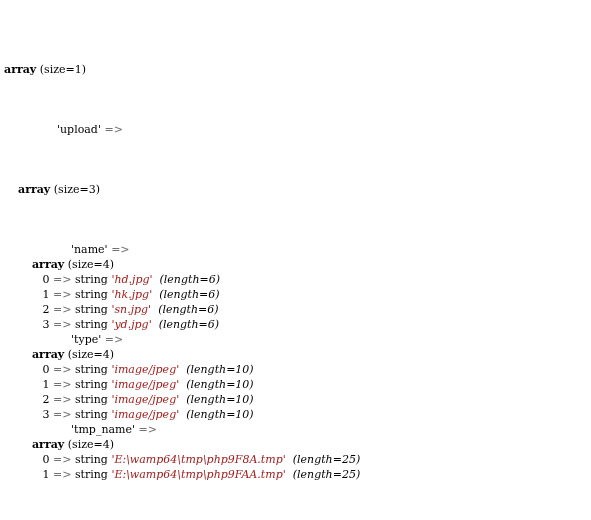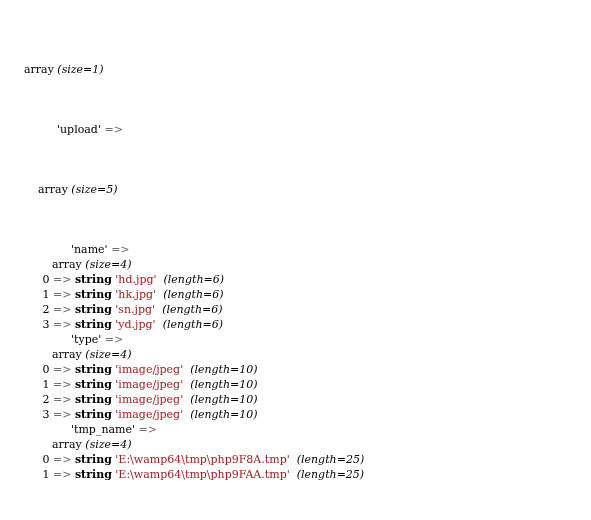--- a/index.html
+++ b/index.html
@@ -21,36 +21,36 @@
     font-size: 11px;
     line-height: 15px;
     color: #000000;
     white-space: pre;
   }
   .line {
     height: 15px;
     white-space: pre;
   }
   .hdr { color: #000; }
-  .kw-array { font-weight: normal; color: #000; margin-left: 20px; }
-  .sz { font-style: italic; color: #000; }
+  .kw-array { font-weight: bold; color: #000; }
+  .sz { color: #000; }
   .key { color: #000; margin-left: 46px; }
   .arrow { color: #707070; }
   .idx { color: #000; }
-  .type-kw { color: #000; font-weight: bold; }
-  .str-val { color: #a02020; }
+  .type-kw { color: #000; }
+  .str-val { color: #a02020; font-style: italic; }
   .len { font-style: italic; color: #000; }
 </style>
 </head>
 <body>
 
 <div id="dump">
 
 
   <div class="line"><span class="kw-array">array</span><span> </span><span class="sz">(size=1)</span></div>
 
   <div class="line"><span>  </span><span class="key">'upload'</span><span> </span><span class="arrow">=&gt;</span></div>
 
-  <div class="line"><span>    </span><span class="kw-array">array</span><span> </span><span class="sz">(size=5)</span></div>
+  <div class="line"><span>    </span><span class="kw-array">array</span><span> </span><span class="sz">(size=3)</span></div>
 
   <div id="entries"><div class="line"><span>      </span><span class="key">'name'</span><span> </span><span class="arrow">=&gt;</span></div><div class="line"><span>        </span><span class="kw-array">array</span><span> </span><span class="sz">(size=4)</span></div><div class="line"><span>           </span><span class="idx">0</span><span> </span><span class="arrow">=&gt;</span><span> </span><span class="type-kw">string</span><span> </span><span class="str-val">'hd.jpg'</span><span>  </span><span class="len">(length=6)</span></div><div class="line"><span>           </span><span class="idx">1</span><span> </span><span class="arrow">=&gt;</span><span> </span><span class="type-kw">string</span><span> </span><span class="str-val">'hk.jpg'</span><span>  </span><span class="len">(length=6)</span></div><div class="line"><span>           </span><span class="idx">2</span><span> </span><span class="arrow">=&gt;</span><span> </span><span class="type-kw">string</span><span> </span><span class="str-val">'sn.jpg'</span><span>  </span><span class="len">(length=6)</span></div><div class="line"><span>           </span><span class="idx">3</span><span> </span><span class="arrow">=&gt;</span><span> </span><span class="type-kw">string</span><span> </span><span class="str-val">'yd.jpg'</span><span>  </span><span class="len">(length=6)</span></div><div class="line"><span>      </span><span class="key">'type'</span><span> </span><span class="arrow">=&gt;</span></div><div class="line"><span>        </span><span class="kw-array">array</span><span> </span><span class="sz">(size=4)</span></div><div class="line"><span>           </span><span class="idx">0</span><span> </span><span class="arrow">=&gt;</span><span> </span><span class="type-kw">string</span><span> </span><span class="str-val">'image/jpeg'</span><span>  </span><span class="len">(length=10)</span></div><div class="line"><span>           </span><span class="idx">1</span><span> </span><span class="arrow">=&gt;</span><span> </span><span class="type-kw">string</span><span> </span><span class="str-val">'image/jpeg'</span><span>  </span><span class="len">(length=10)</span></div><div class="line"><span>           </span><span class="idx">2</span><span> </span><span class="arrow">=&gt;</span><span> </span><span class="type-kw">string</span><span> </span><span class="str-val">'image/jpeg'</span><span>  </span><span class="len">(length=10)</span></div><div class="line"><span>           </span><span class="idx">3</span><span> </span><span class="arrow">=&gt;</span><span> </span><span class="type-kw">string</span><span> </span><span class="str-val">'image/jpeg'</span><span>  </span><span class="len">(length=10)</span></div><div class="line"><span>      </span><span class="key">'tmp_name'</span><span> </span><span class="arrow">=&gt;</span></div><div class="line"><span>        </span><span class="kw-array">array</span><span> </span><span class="sz">(size=4)</span></div><div class="line"><span>           </span><span class="idx">0</span><span> </span><span class="arrow">=&gt;</span><span> </span><span class="type-kw">string</span><span> </span><span class="str-val">'E:\wamp64\tmp\php9F8A.tmp'</span><span>  </span><span class="len">(length=25)</span></div><div class="line"><span>           </span><span class="idx">1</span><span> </span><span class="arrow">=&gt;</span><span> </span><span class="type-kw">string</span><span> </span><span class="str-val">'E:\wamp64\tmp\php9FAA.tmp'</span><span>  </span><span class="len">(length=25)</span></div></div>
 
 </div>
 
 </body></html>

